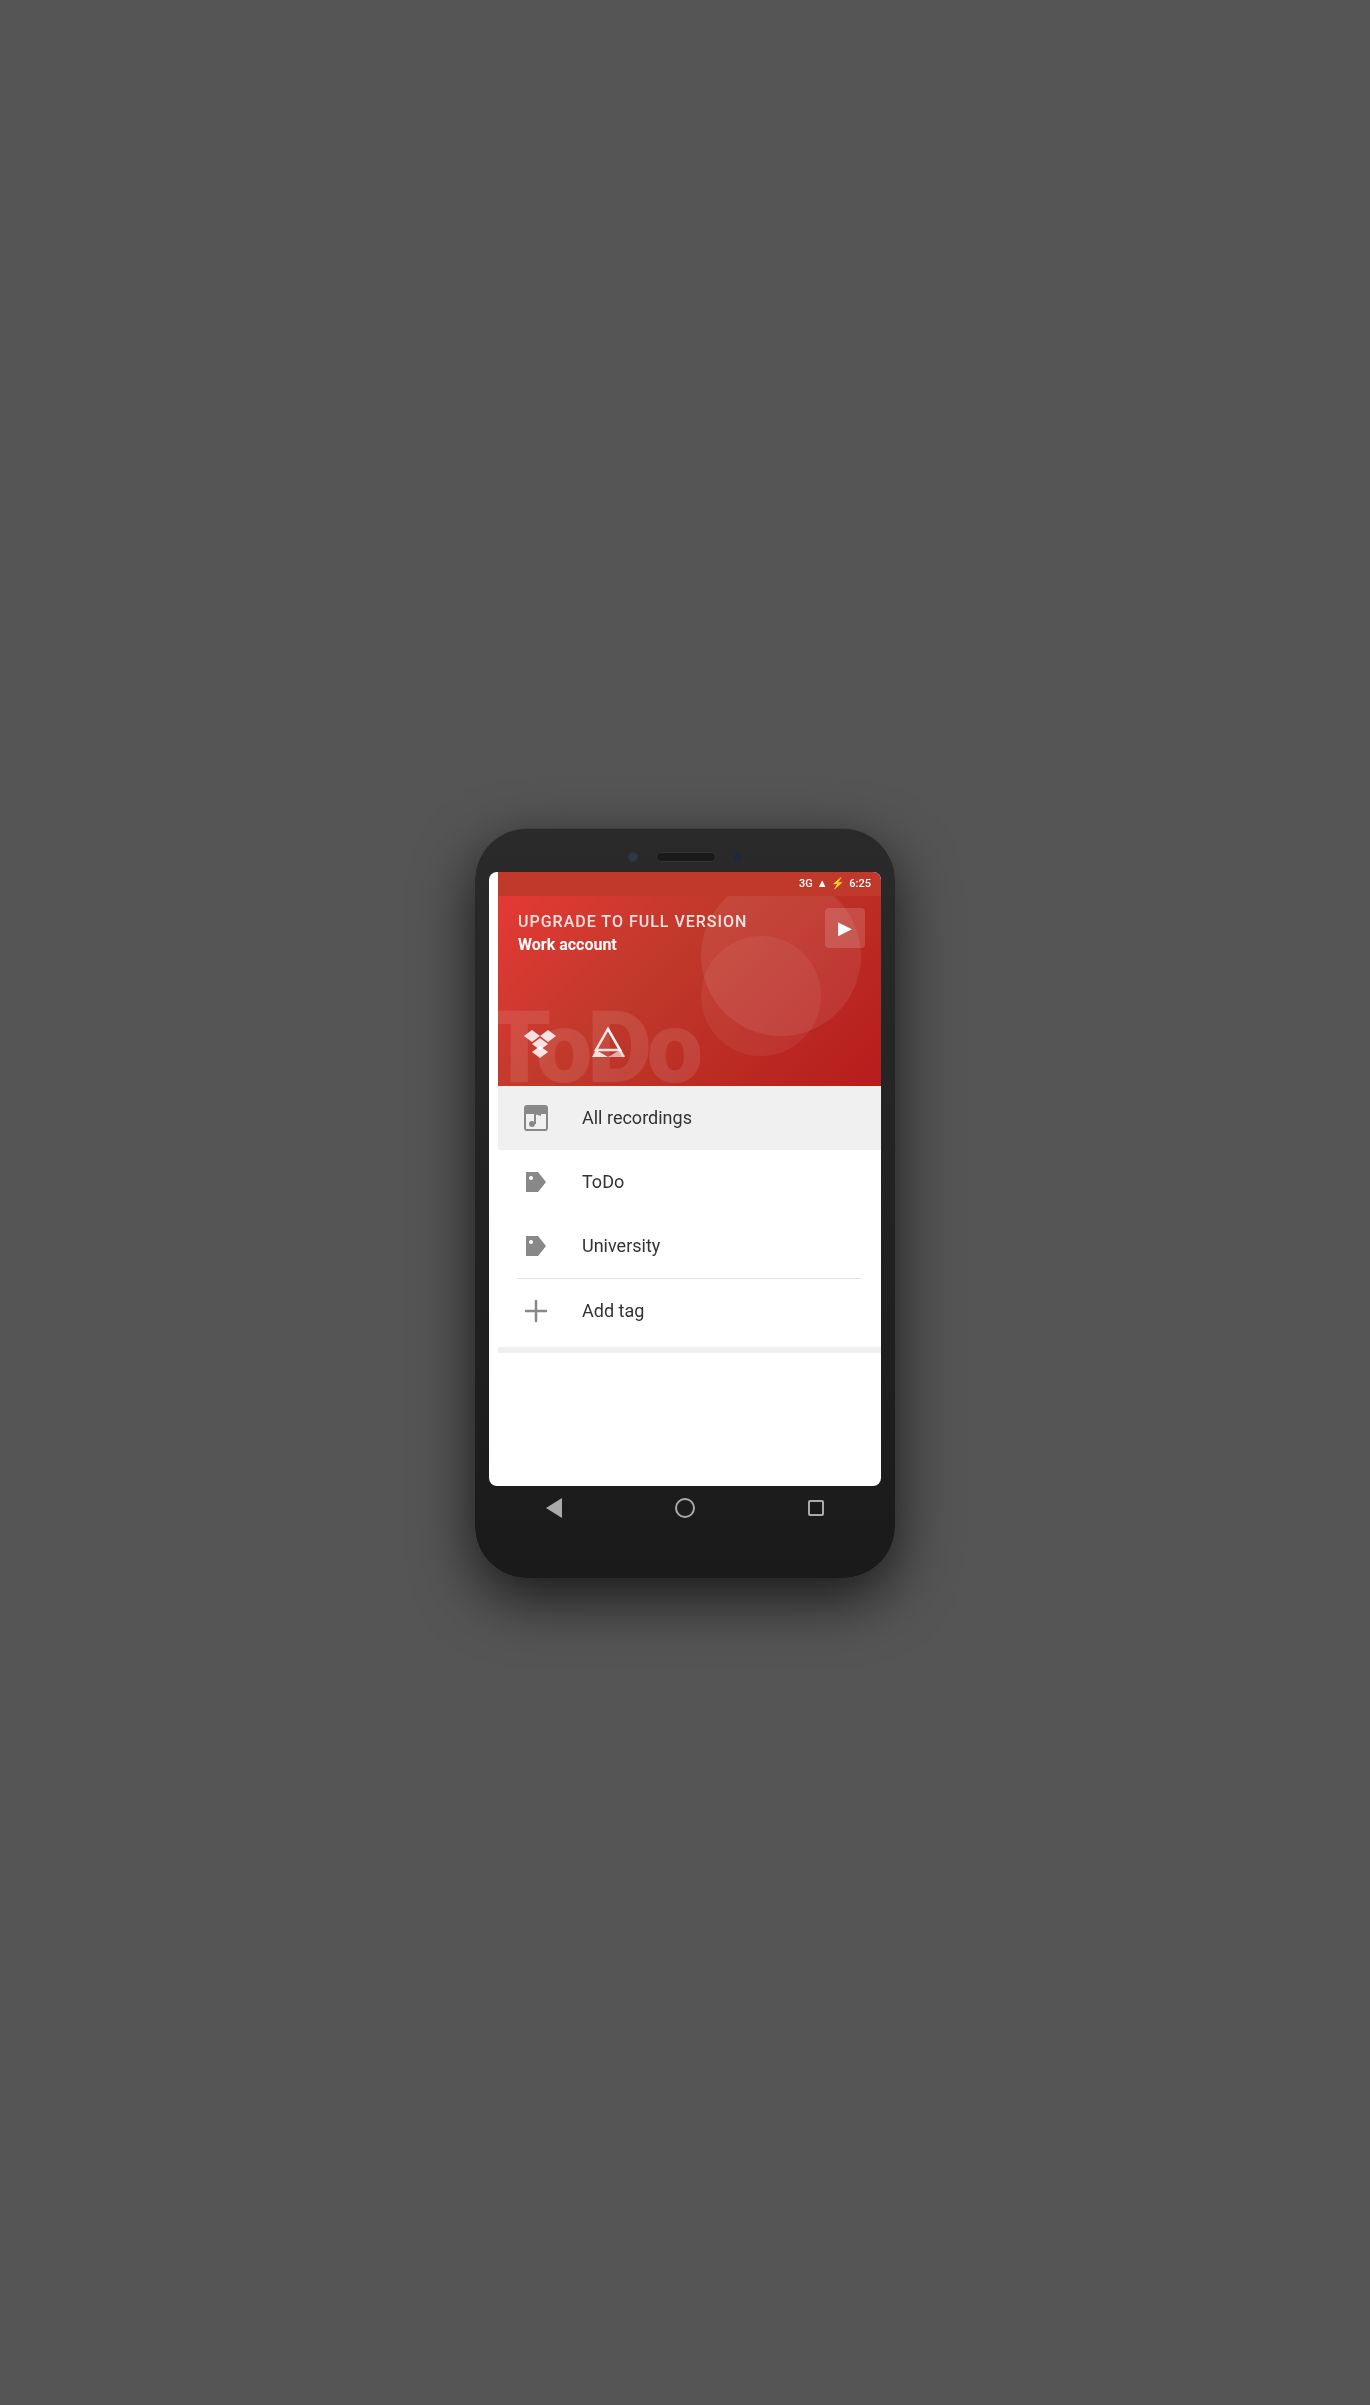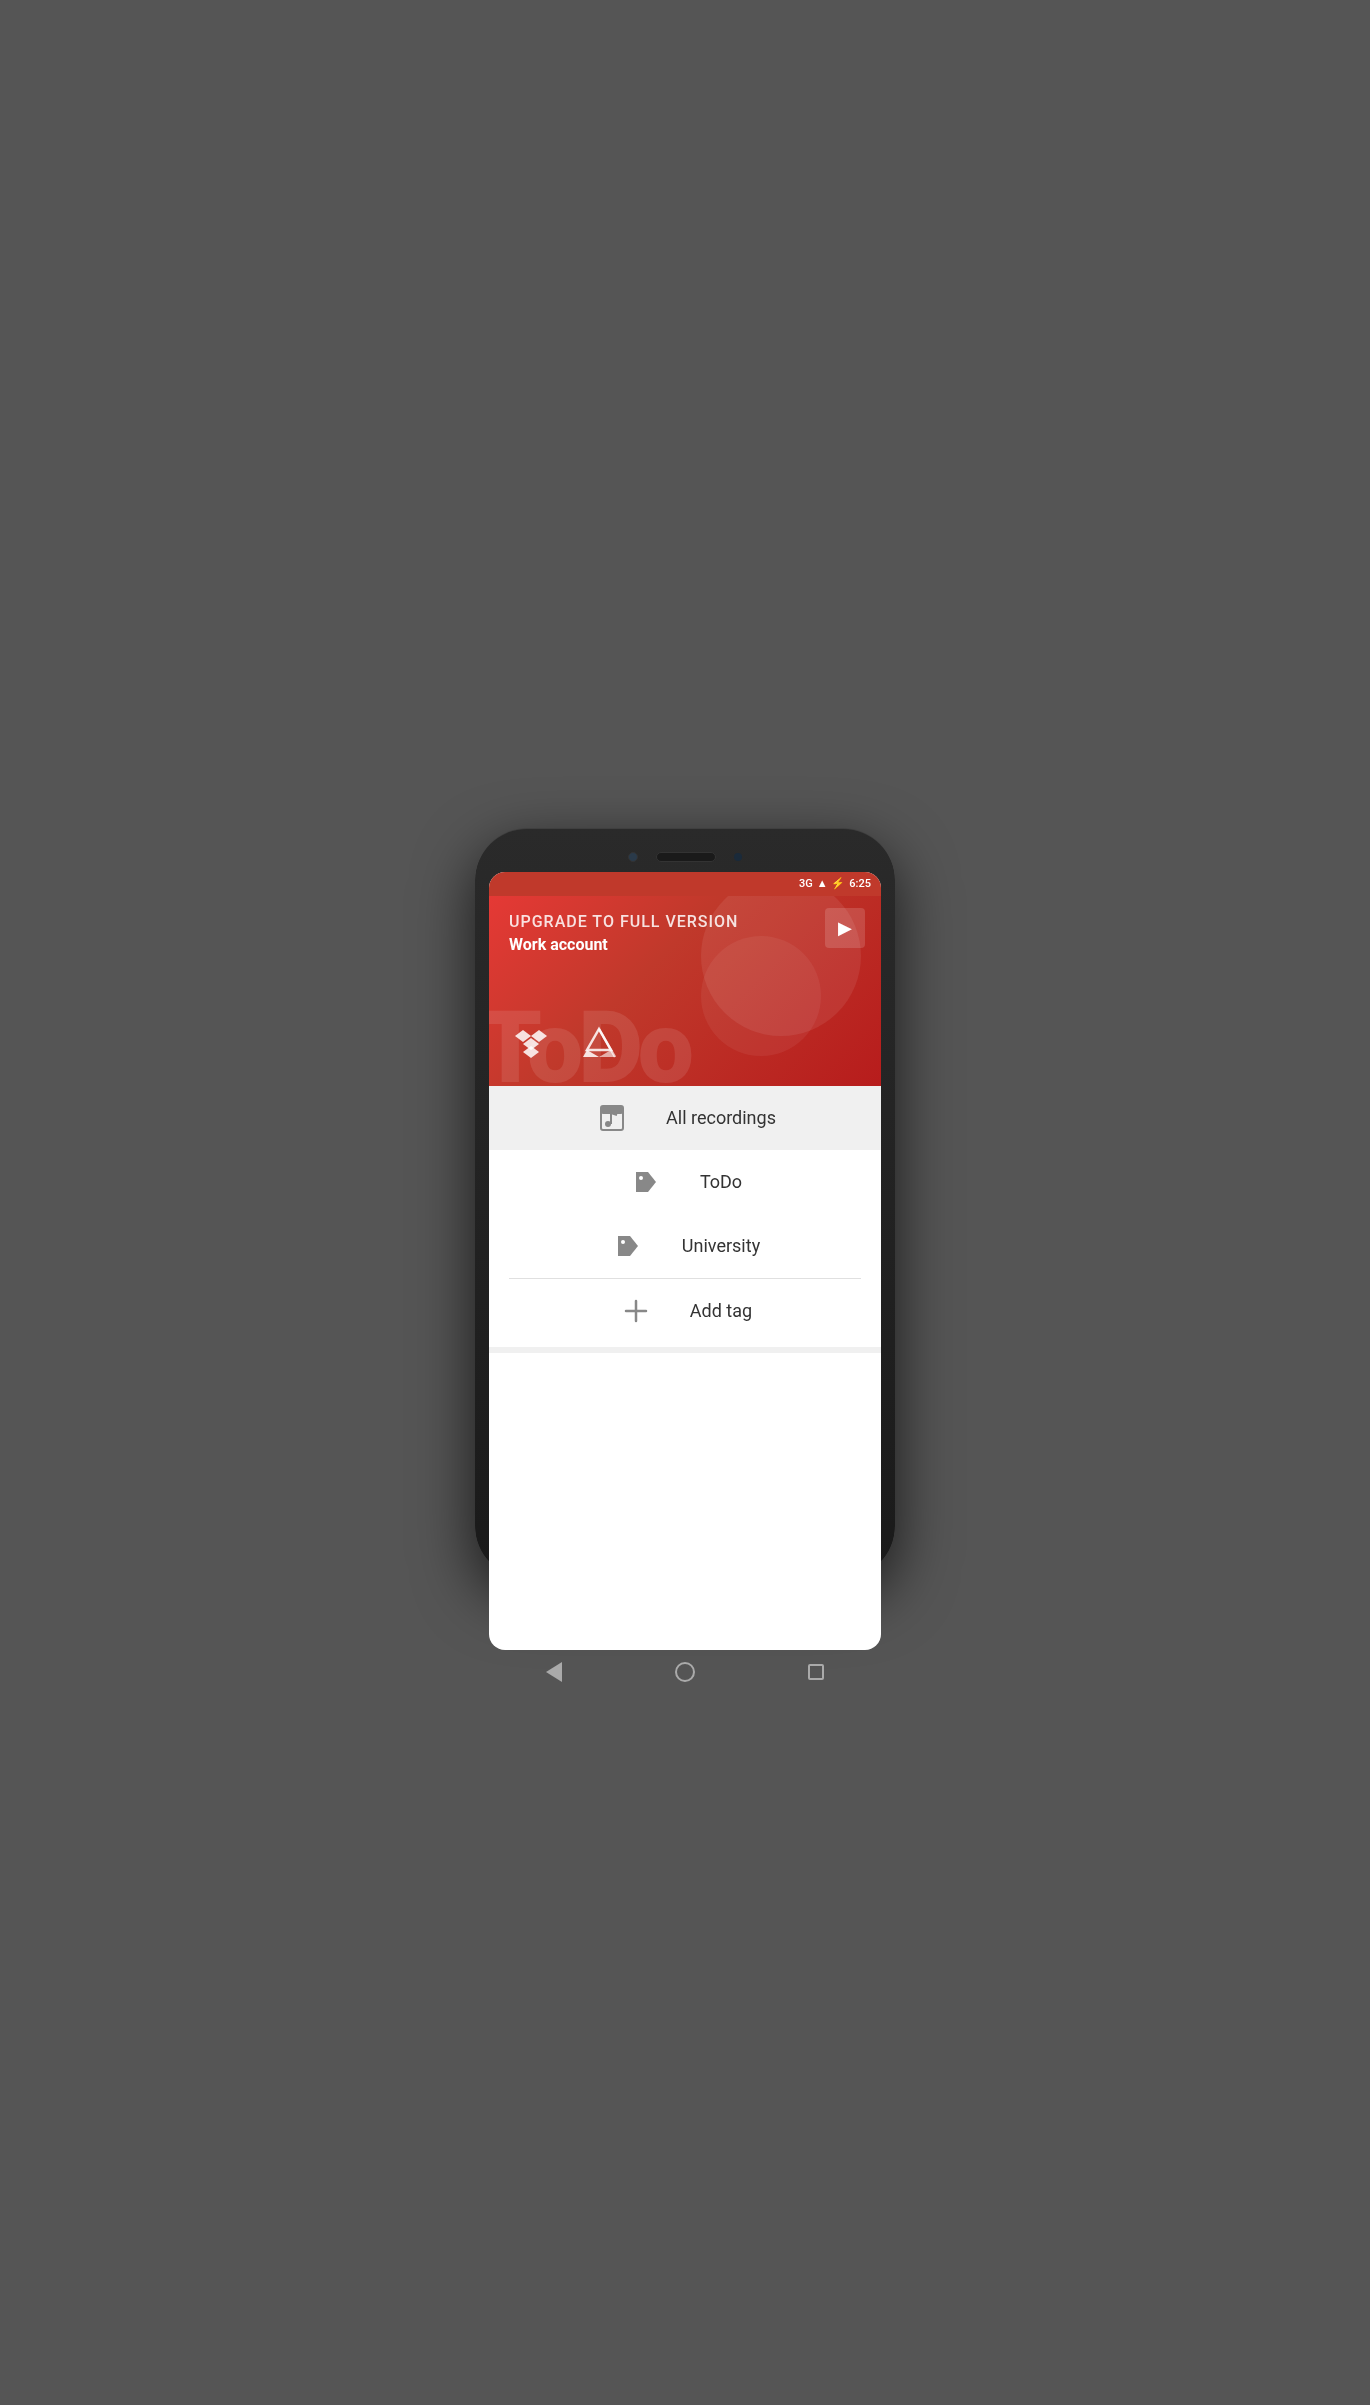--- a/index.html
+++ b/index.html
@@ -48,25 +48,26 @@
 
     .phone-sensor {
       width: 8px;
       height: 8px;
       background: #1a2a3a;
       border-radius: 50%;
     }
 
     .phone-screen {
       width: 100%;
-      height: 778px;
+      height: 614px;
       background: #fff;
-      border-radius: 16px;
+      border-radius: 8px;
       overflow: hidden;
       position: relative;
+      padding-left: 9px;
     }
 
     .phone-bottom-bar {
       display: flex;
       justify-content: space-around;
       align-items: center;
       padding: 12px 0 8px 0;
     }
 
     
@@ -178,24 +179,23 @@
     
     .menu-list {
       background: #fff;
       flex: 1;
     }
 
     .menu-item {
       display: flex;
       align-items: center;
       padding: 14px 20px;
-      gap: 36px;
+      gap: 28px;
       cursor: pointer;
       border-bottom: none;
-      justify-content: center;
     }
 
     .menu-item.active {
       background: #f0f0f0;
     }
 
     .menu-icon {
       width: 36px;
       height: 36px;
       display: flex;

